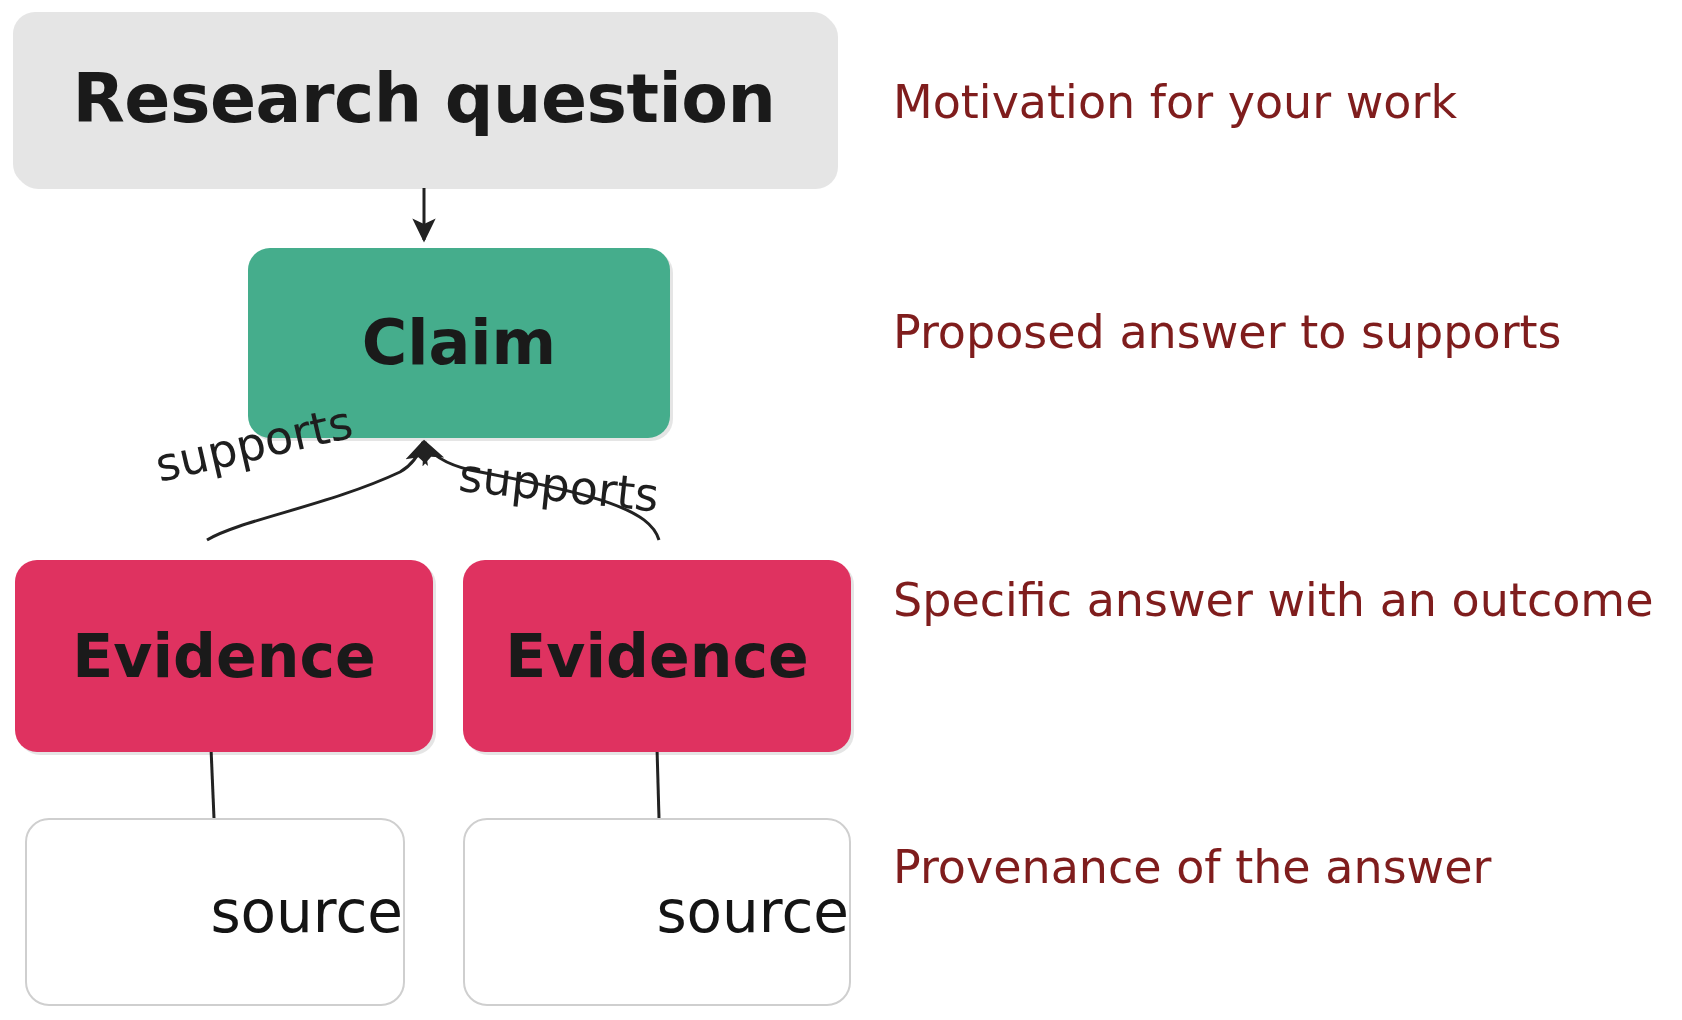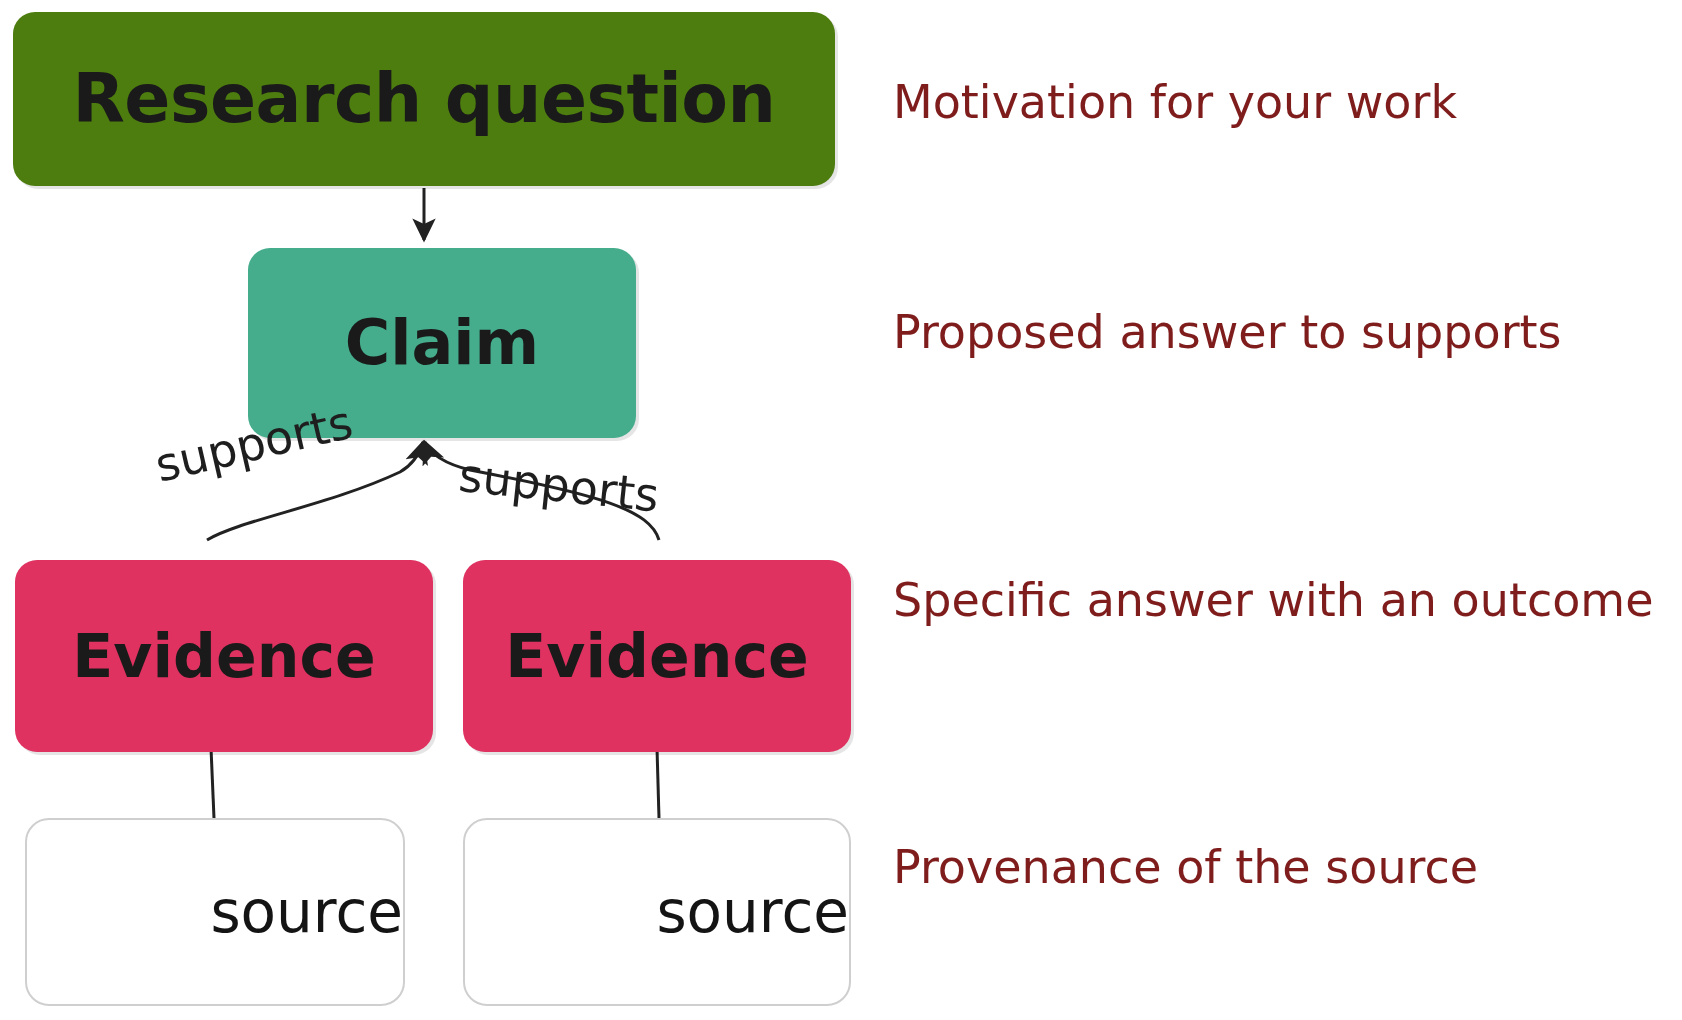--- a/index.html
+++ b/index.html
@@ -34,34 +34,34 @@
     color: #1a1a1a;
     white-space: nowrap;
   }
 
   
   #node-research-question {
     left: 13px;
     top: 12px;
     width: 822px;
     height: 174px;
-    background: #4d7c0f;
+    background: #e5e5e5;
     box-shadow: 3px 3px 0 0 rgba(0,0,0,0.10);
   }
   #node-research-question .node-label {
     font-size: 68px;
     font-weight: bold;
     letter-spacing: -0.5px;
   }
 
   
   #node-claim {
     left: 248px;
     top: 248px;
-    width: 388px;
+    width: 422px;
     height: 190px;
     background: #45ad8c;
     box-shadow: 3px 3px 0 0 rgba(0,0,0,0.10);
   }
   #node-claim .node-label {
     font-size: 62px;
     font-weight: bold;
   }
 
   
@@ -199,15 +199,15 @@
   <div class="edge-label" id="edge-label-supports-left">supports</div>
 
   <div class="edge-label" id="edge-label-supports-right">supports</div>
 
   <div class="annotation" id="annotation-research-question">Motivation for your work</div>
 
   <div class="annotation" id="annotation-claim">Proposed answer to supports</div>
 
   <div class="annotation" id="annotation-evidence">Specific answer with an outcome</div>
 
-  <div class="annotation" id="annotation-source">Provenance of the source</div>
+  <div class="annotation" id="annotation-source">Provenance of the answer</div>
 
 </div>
 
 </body></html>

